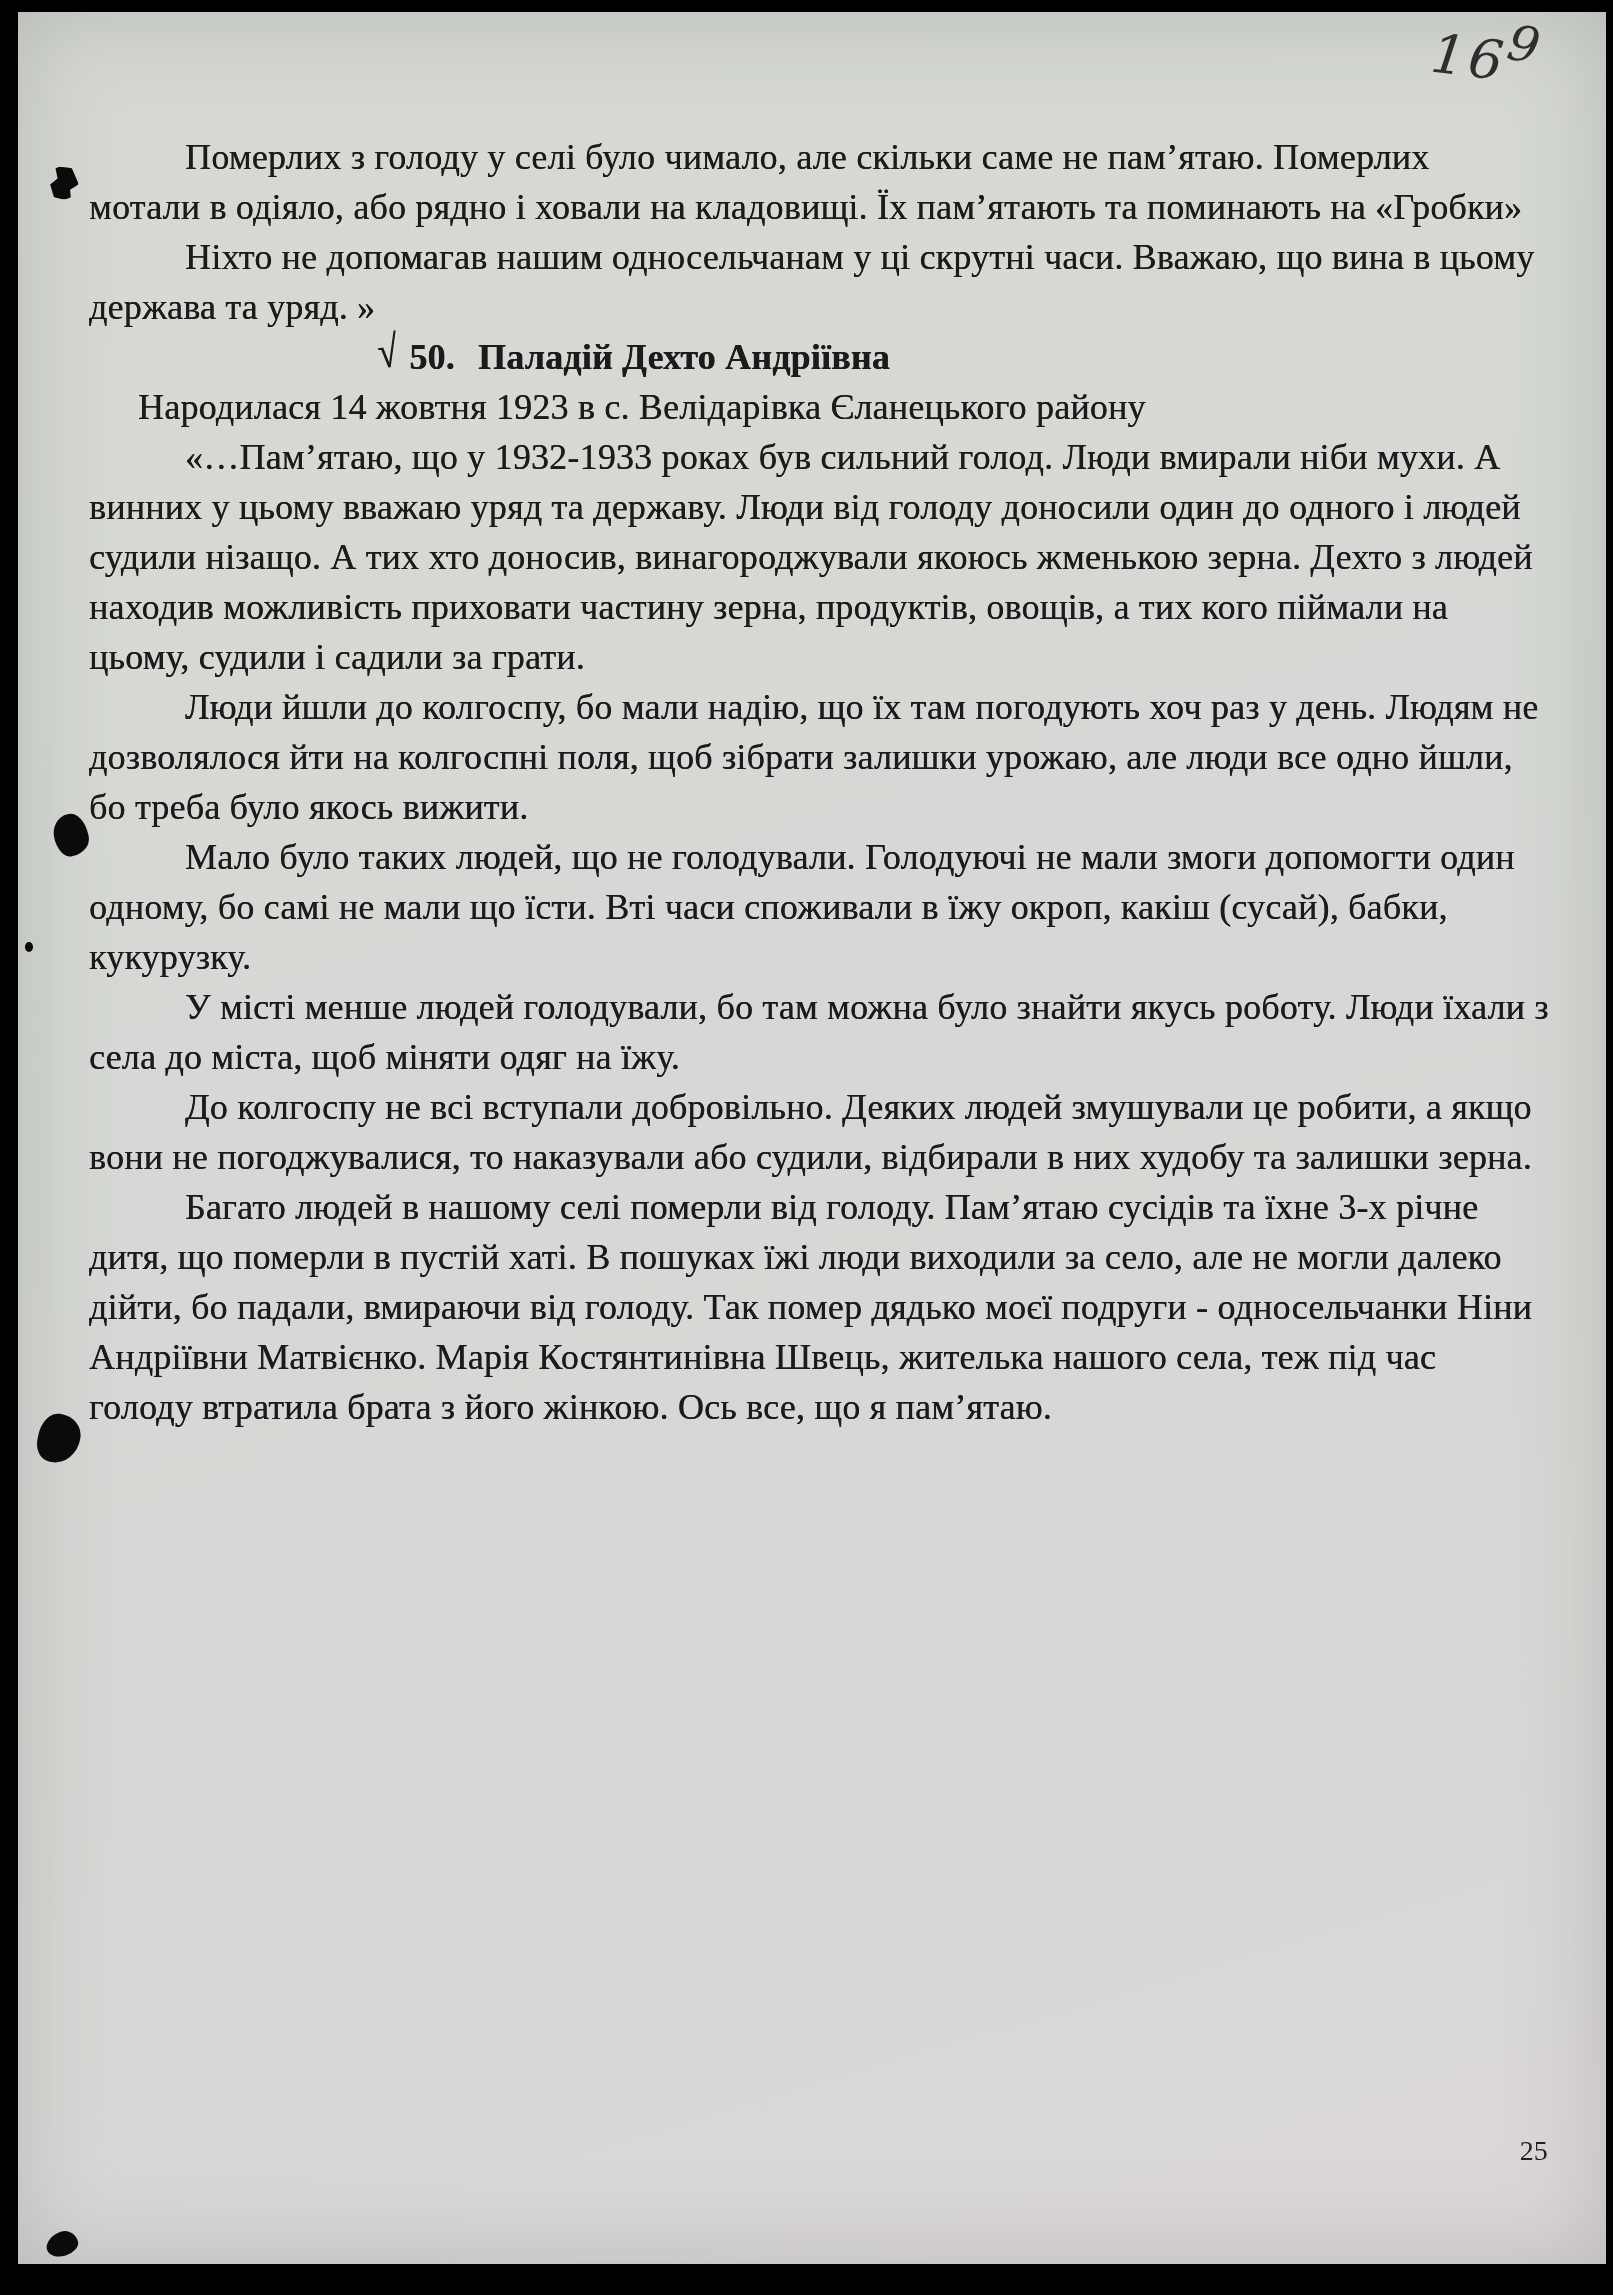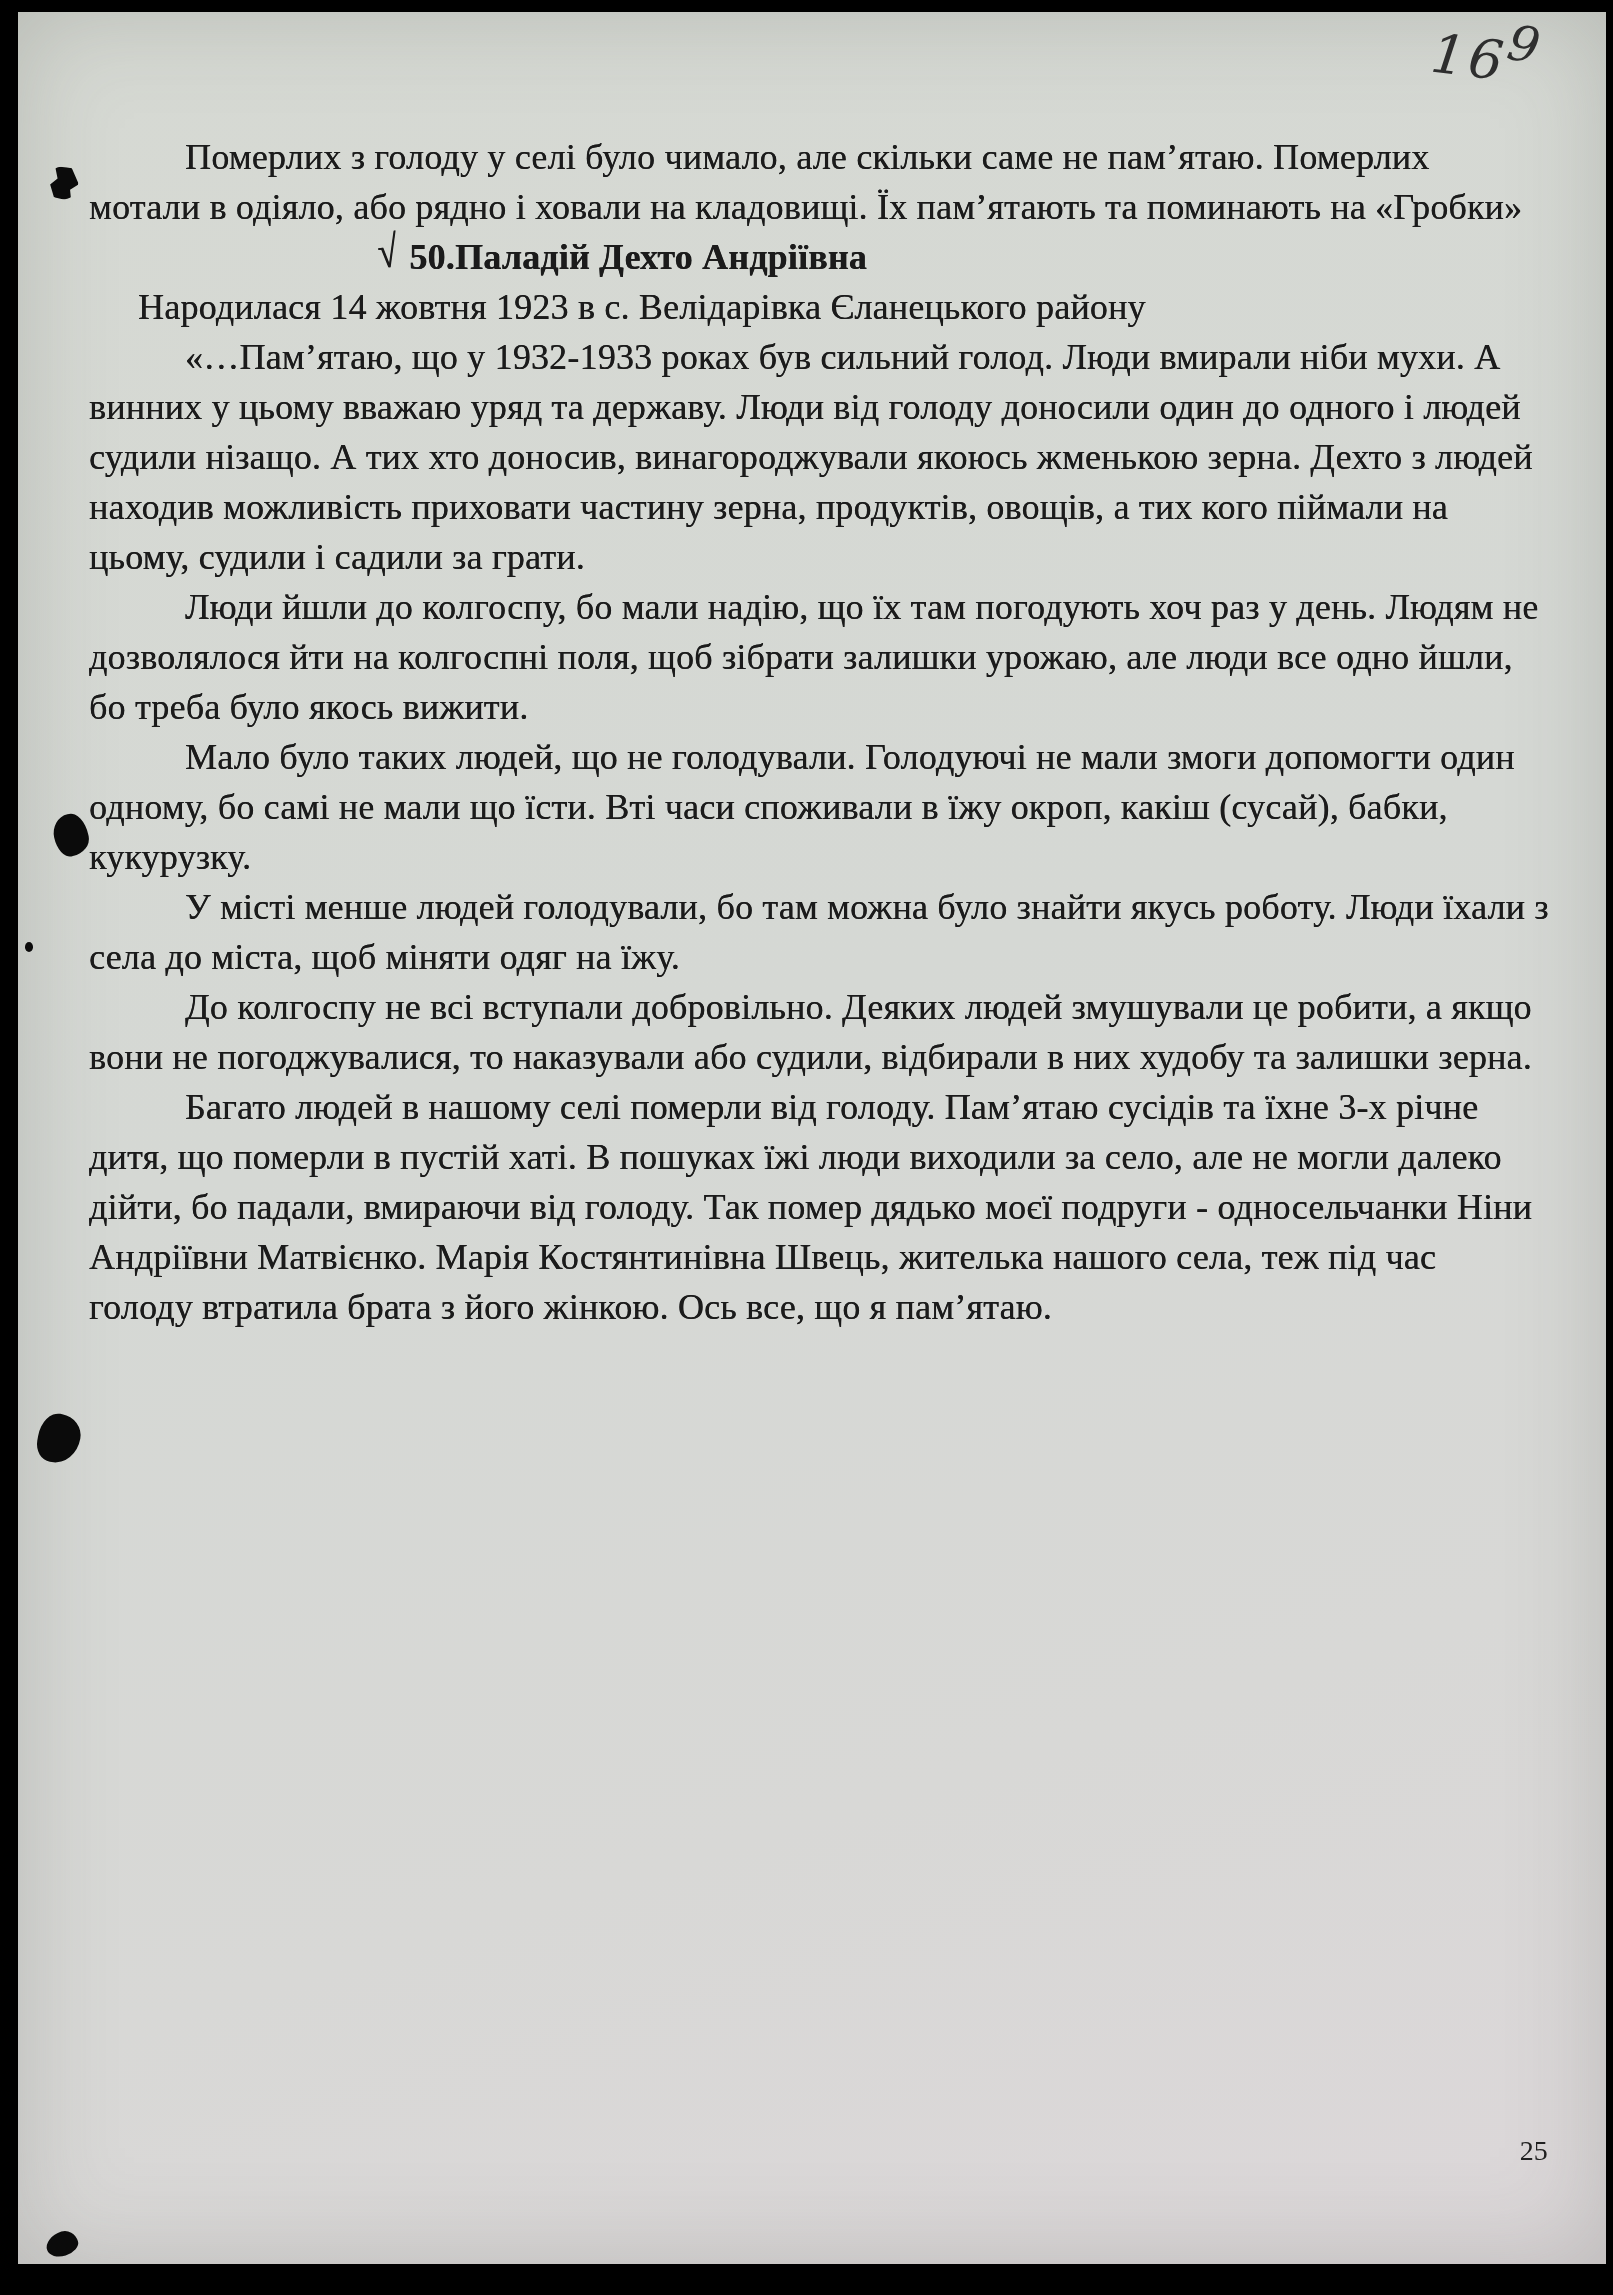--- a/index.html
+++ b/index.html
@@ -45,20 +45,21 @@
     margin-top: 3.2px;
     padding-left: 97px;
   }
   .entry-heading .check {
     display: inline-block;
     font-weight: normal;
     transform: rotate(-6deg) scaleY(1.25);
     margin-right: 11.4px;
   }
   .entry-heading .num {
+    margin-right: 23px;
   }
   .birth-line {
     text-align: center;
     text-indent: 0 !important;
     padding-left: 49px;
   }
   .birth-line2 {
     text-align: center;
     text-indent: 0 !important;
     padding-left: 0;
@@ -143,20 +144,21 @@
 
 <div class="corner-wedge"></div>
 <div class="bottom-wedge"></div>
 
 <div class="paper">
 
   <div class="folio"><span>16</span><span class="sup">9</span></div>
 
   <div class="content">
     <p>Померлих з голоду у селі було чимало, але скільки саме не пам’ятаю. Померлих мотали в одіяло, або рядно і ховали на кладовищі. Їх пам’ятають та поминають на «Гробки»</p>
+    <p>Ніхто не допомагав нашим односельчанам у ці скрутні часи. Вважаю, що вина в цьому держава та уряд. »</p>
 
     <p class="entry-heading"><span class="check">√</span><span class="num">50.</span><span>Паладій Дехто Андріївна</span></p>
 
     <p class="birth-line">Народилася 14 жовтня 1923  в с. Велідарівка Єланецького району</p>
 
     <p>«…Пам’ятаю,  що у 1932-1933 роках  був сильний голод. Люди вмирали ніби мухи. А винних у цьому вважаю уряд  та державу. Люди від голоду доносили один до одного і людей судили нізащо. А тих хто доносив, винагороджували якоюсь жменькою зерна. Дехто з людей находив можливість приховати частину зерна, продуктів, овощів, а тих кого піймали на цьому, судили і садили за грати.</p>
     <p>Люди йшли до колгоспу, бо мали надію, що їх там погодують хоч раз у день. Людям не дозволялося йти на колгоспні поля, щоб зібрати залишки урожаю, але люди все одно йшли, бо треба було якось вижити.</p>
     <p>Мало було таких людей, що не голодували. Голодуючі не мали змоги допомогти один одному, бо самі не мали що їсти. Вті часи споживали в їжу окроп, какіш (сусай), бабки, кукурузку.</p>
     <p>У місті менше людей голодували, бо там можна було знайти якусь роботу. Люди їхали з села до міста, щоб міняти одяг на їжу.</p>
     <p>До колгоспу не всі вступали добровільно. Деяких людей змушували це робити, а якщо вони не погоджувалися, то наказували або судили, відбирали в них худобу та залишки зерна.</p>

